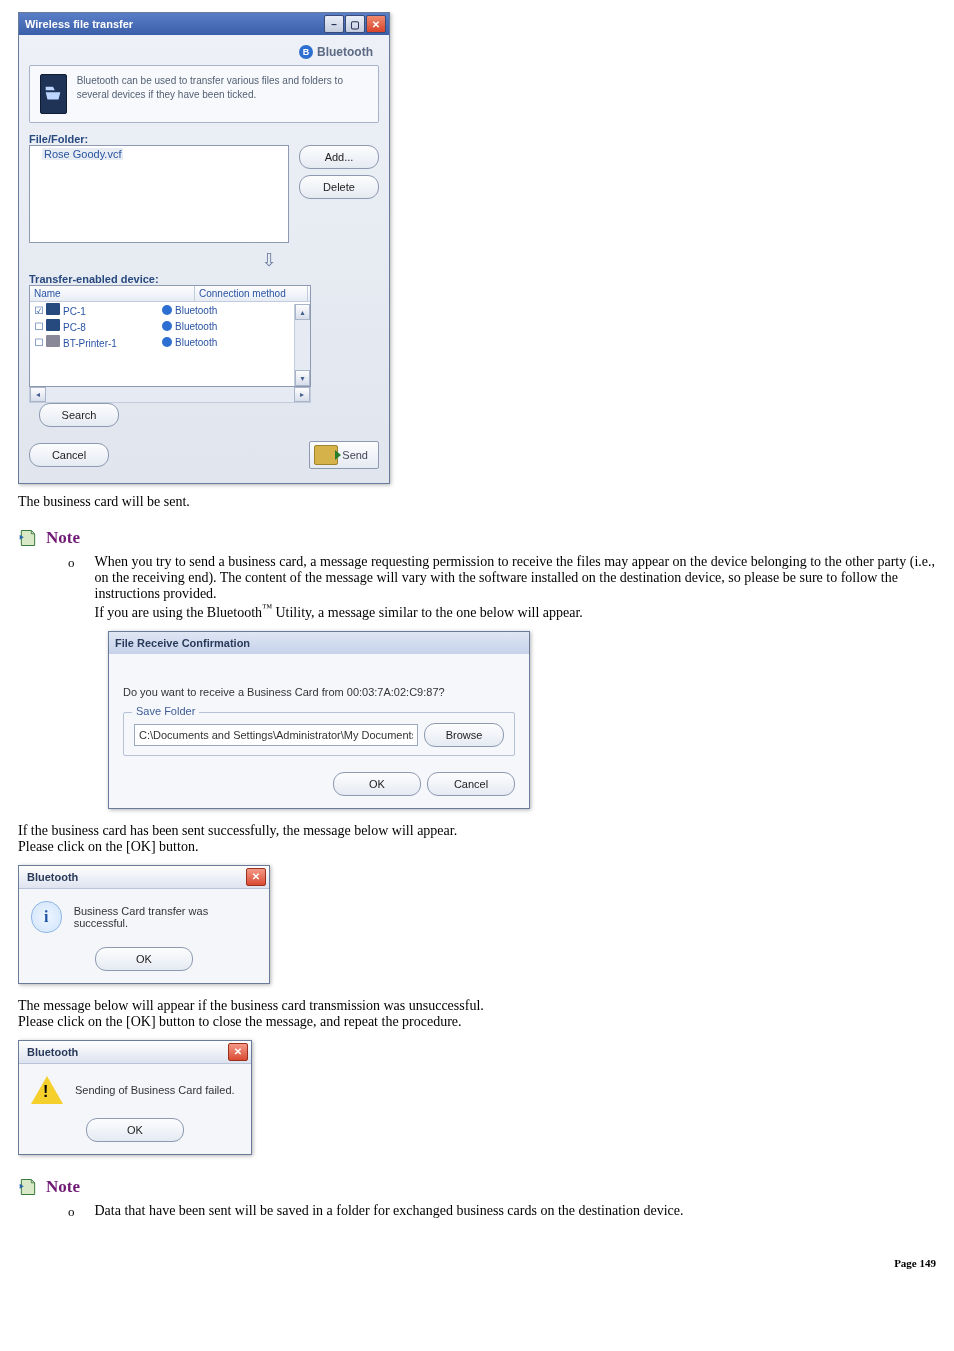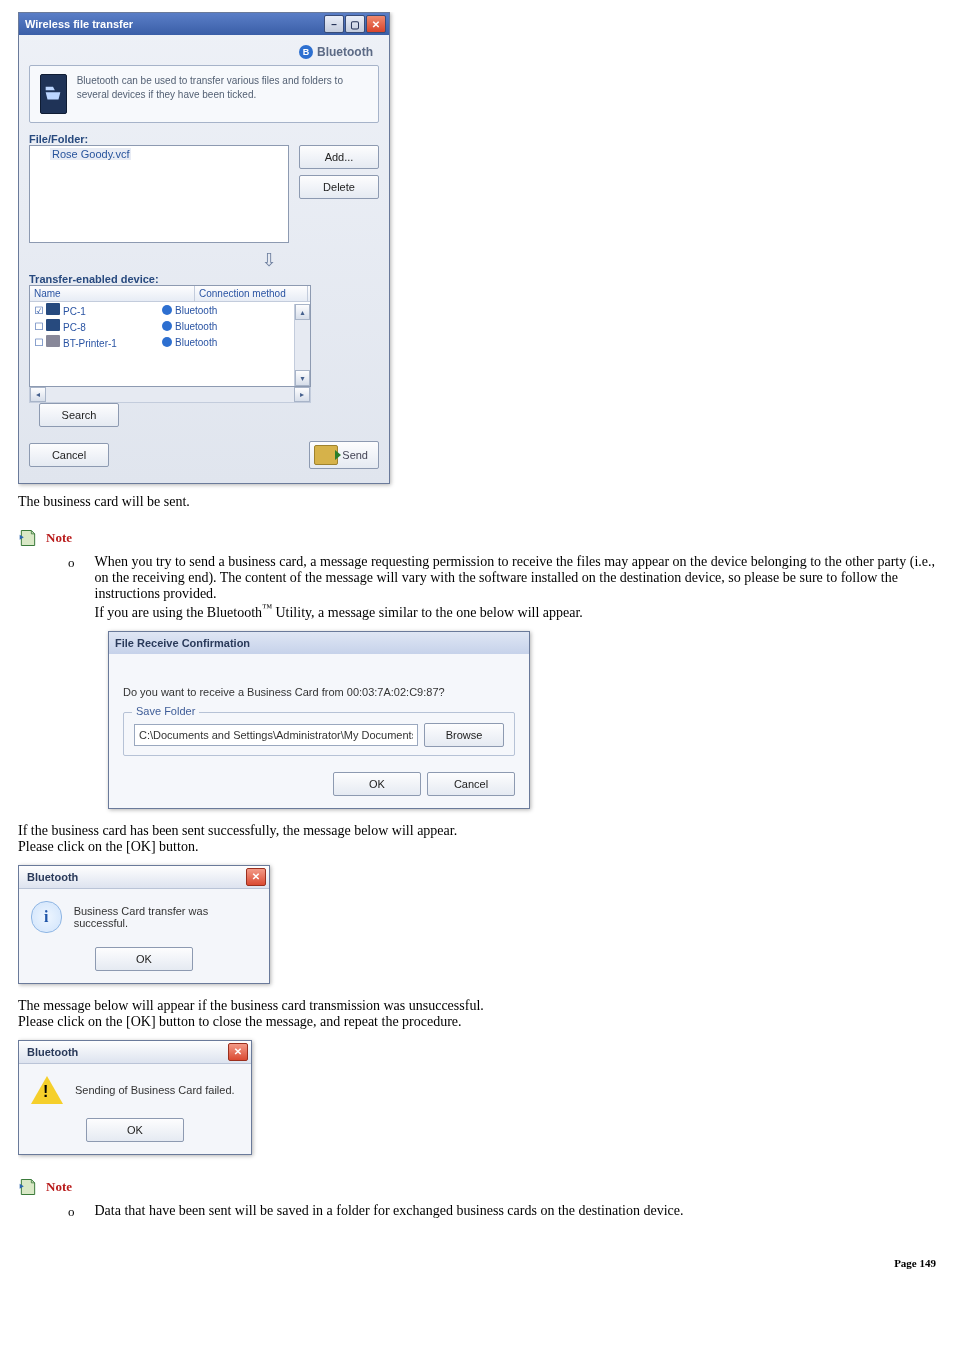--- a/index.html
+++ b/index.html
@@ -39,26 +39,26 @@
   .wft { width: 370px; }
   .wft-body { padding: 6px 10px 14px; font-family: Tahoma, Verdana, sans-serif; font-size: 11px; color: #344; }
   .bt-bar { display:flex; justify-content:flex-end; align-items:center; padding:4px 6px 6px; }
   .bt-logo { display:flex; gap:4px; align-items:center; color:#5c6a85; font-weight:bold; font-size:12px; }
   .bt-logo .b { width:14px; height:14px; border-radius:7px; background:#2d6fd0; display:flex; align-items:center; justify-content:center; color:#fff; font-size:9px; }
   .desc-row { display:flex; gap:10px; align-items:flex-start; border:1px solid #a6b3c9; background:#f7f9fc; padding:8px 10px; border-radius:2px; }
   .desc-icon { width:38px; height:38px; background:#1f3357; border:1px solid #0f1c33; border-radius:2px; display:flex; align-items:center; justify-content:center; }
   .desc-icon svg { fill:#bcd6ff; }
   .desc-text { color:#546174; font-size:10px; line-height:14px; }
   .fld-label { color:#27497e; font-weight:bold; margin-top:10px; }
-  .listbox { border:1px solid #8d9ab1; background:#fff; height:92px; width:280px; font-size:11px; color:#28549c; padding:2px 20px; }
+  .listbox { border:1px solid #8d9ab1; background:#fff; height:92px; width:280px; font-size:11px; color:#28549c; padding:2px 12px; }
   .listbox .sel { background:#e8ecf5; display:inline-block; padding:0 2px; }
   .side-col { display:inline-flex; flex-direction:column; gap:6px; margin-left:10px; vertical-align:top; }
   .btn {
     min-width:62px; height:22px; padding:0 8px; font-family:Tahoma,sans-serif; font-size:11px;
-    background:linear-gradient(#fdfdfe,#e5eaf2); border:1px solid #8d9ab1; border-radius:2px; color:#222;
+    background:linear-gradient(#fdfdfe,#e5eaf2); border:1px solid #8d9ab1; border-radius:11px; color:#222;
     display:inline-flex; align-items:center; justify-content:center; cursor:pointer;
   }
   .arrow-down { text-align:center; margin:6px 0 2px 130px; color:#6f80a0; font-size:18px; }
   .dev-list-wrap { display:flex; align-items:flex-start;flex-direction:column; }
   .dev-list { border:1px solid #8d9ab1; background:#fff; width:280px; height:100px; position:relative; overflow:hidden; }
   .dev-head { display:flex; font-size:10px; color:#2a54a3; border-bottom:1px solid #c3ccdc; background:linear-gradient(#fdfdfe,#e7ecf5); }
   .dev-head div { padding:2px 4px; border-right:1px solid #c3ccdc; }
   .dev-row { display:flex; align-items:center; font-size:10px; color:#2a54a3; padding:1px 2px; }
   .dev-chk { width:14px; text-align:center; }
   .dev-ico { width:14px; height:12px; background:#274a7e; display:inline-block; margin-right:3px; border-radius:1px; }
@@ -72,21 +72,21 @@
   .hscroll { width:280px; height:15px; background:#e6eaf2; border:1px solid #c3ccdc; border-top:none; display:flex; justify-content:space-between; }
   .hscroll span { width:14px; background:linear-gradient(#fdfdfe,#d7deea); border:1px solid #a8b4c8; font-size:8px; display:flex; align-items:center; justify-content:center; color:#45608d; }
   .bottom-row { display:flex; justify-content:space-between; align-items:center; margin-top:14px; }
   .send-btn { display:inline-flex; align-items:center; gap:4px; border:1px solid #8d9ab1; background:linear-gradient(#fdfdfe,#e5eaf2); padding:3px 10px 3px 4px; border-radius:2px; color:#445; font-size:11px; }
   .send-btn .ico { width:22px; height:18px; background:#d6b24a; border:1px solid #9e822f; border-radius:2px; position:relative; }
   .send-btn .ico::after { content:""; position:absolute; right:-4px; top:4px; border-left:6px solid #2a7e2a; border-top:5px solid transparent; border-bottom:5px solid transparent; }
 
   .para { margin: 10px 0; }
   .note-head { display:flex; align-items:center; gap:8px; margin-top:18px; }
   .note-ico { width:20px; height:20px; }
-  .note-label { color:#b91c1c; font-weight:bold; font-family:"Times New Roman",serif; font-size:13px; }
+  .note-label { color:#701a75; font-weight:bold; font-family:"Times New Roman",serif; font-size:17px; }
   .bullet-list { margin: 6px 0 4px 50px; }
   .bullet-item { display:flex; gap:20px; }
   .bullet-mark { color:#000; font-size:13px; line-height:18px; }
   .bullet-body { flex:1; }
 
   .frc { width:420px; }
   .frc .titlebar { background:linear-gradient(#dfe6f4,#c6d2ea); color:#2a3a5a; }
   .frc-body { padding:32px 14px 12px; font-family:Tahoma,sans-serif; font-size:11px; color:#333; background:#f5f7fb; }
   .fieldset { border:1px solid #b6c2d6; border-radius:2px; padding:10px 10px 8px; margin-top:14px; position:relative; }
   .fieldset .legend { position:absolute; top:-8px; left:8px; background:#f5f7fb; padding:0 4px; color:#3f5d98; font-size:11px; }

